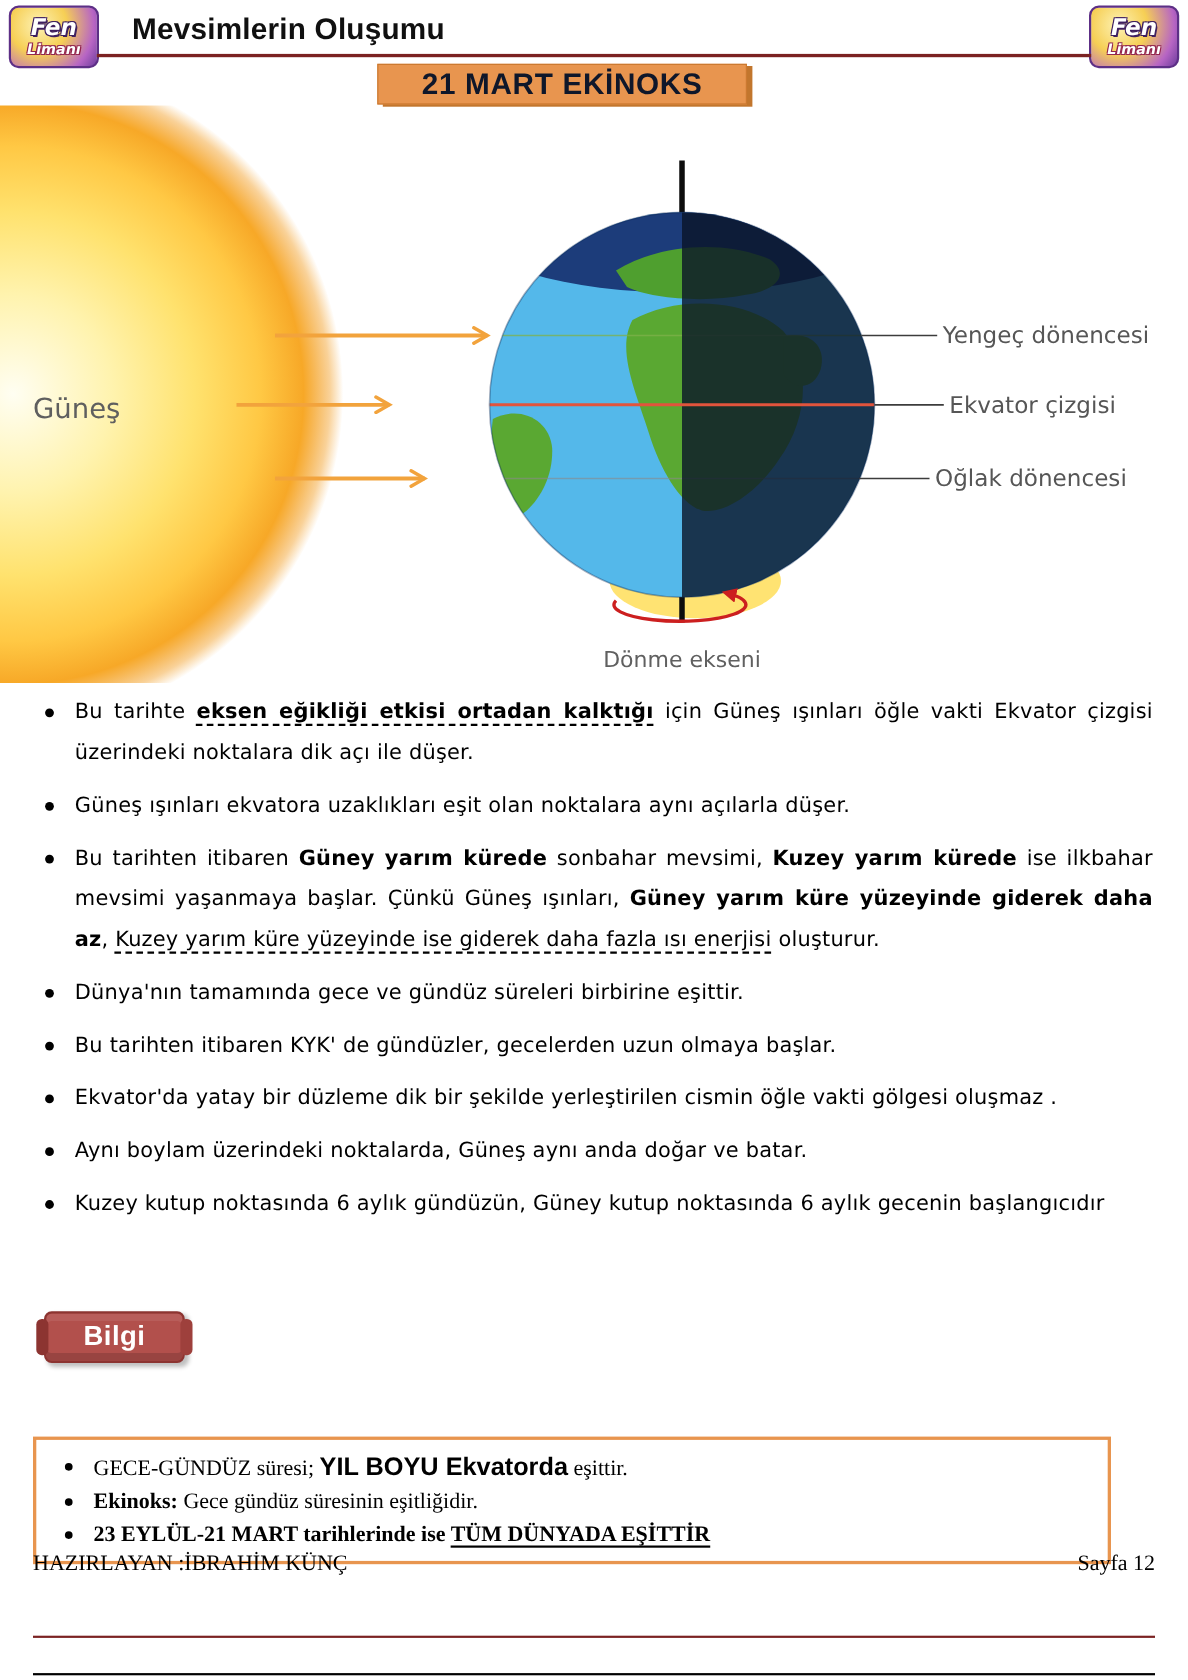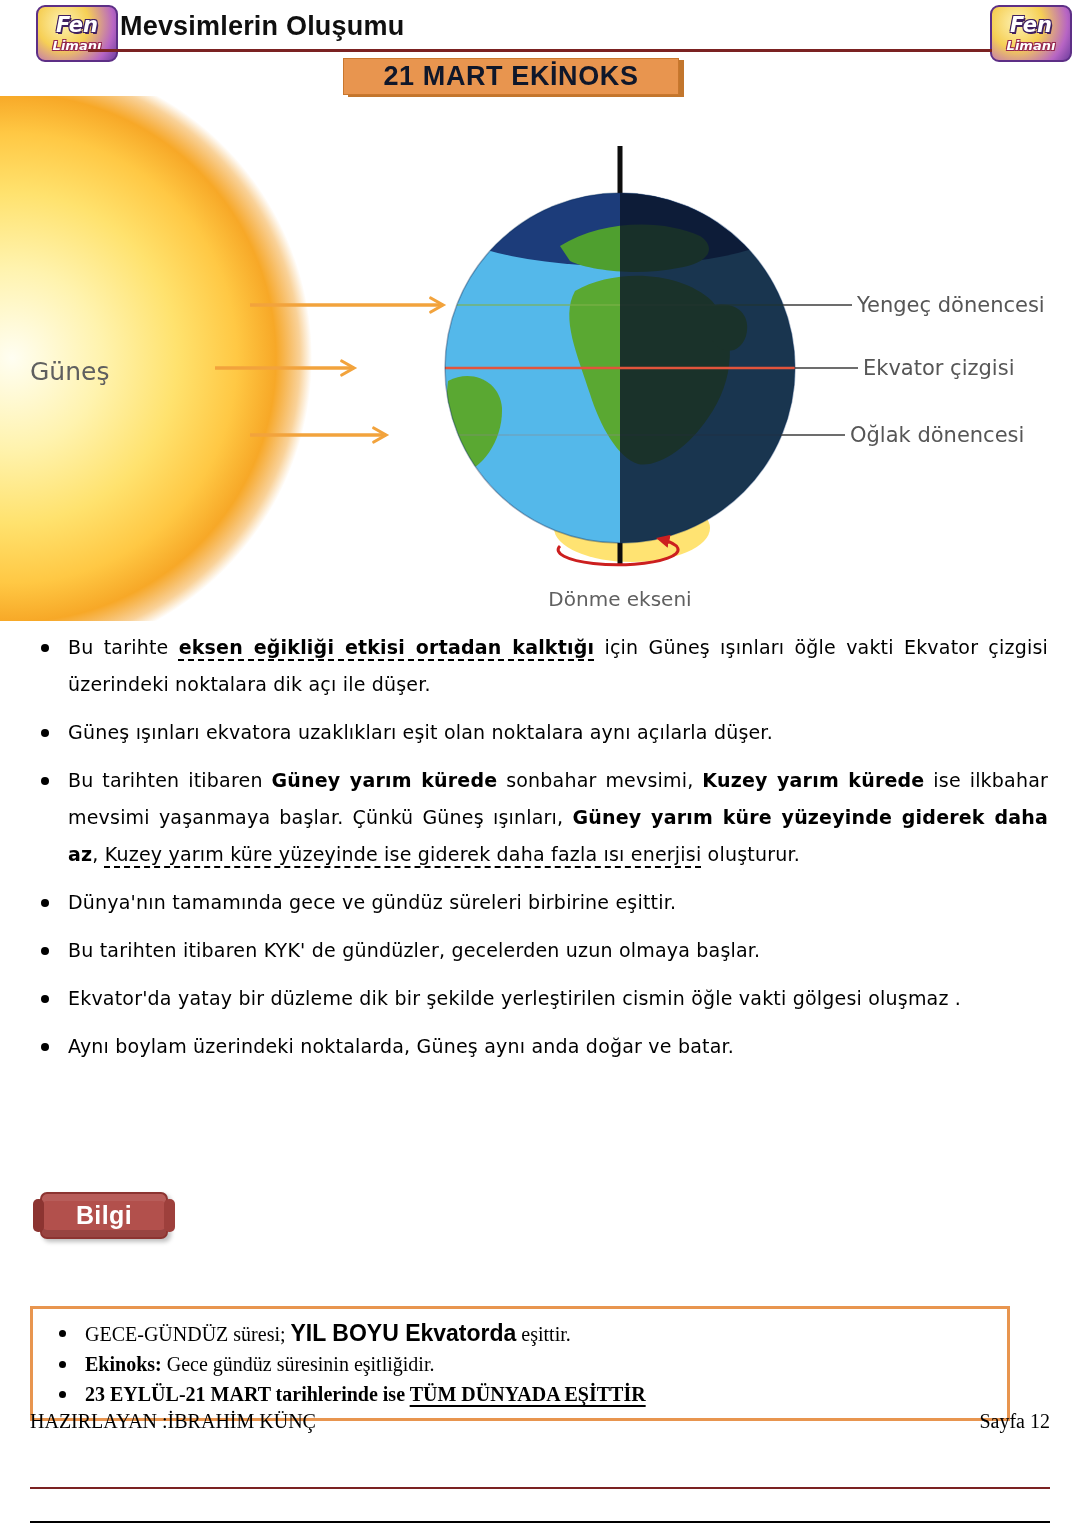--- a/index.html
+++ b/index.html
@@ -11,21 +11,20 @@
   }
   .page { position:absolute; inset:0; width:1080px; height:1527px; background:#fff; overflow:hidden; }
 
   
   .logo {
     position:absolute; top:5px; width:82px; height:57px; border-radius:9px;
     background: radial-gradient(circle at 32% 30%, #fdf2b4 0%, #f6cf55 40%, #b765c4 78%, #6e3d9e 100%);
     border:2px solid #5d2f86;
     display:flex; flex-direction:column; align-items:center; justify-content:center;
     line-height:1;
-    margin-left:28px;
   }
   .logo-left { left:8px; }
   .logo-right { right:8px; }
   .logo-fen {
     font-weight:bold; font-style:italic; font-size:21px; color:#fff;
     text-shadow:1.5px 1.5px 0 #3f2060, -1px 1px 0 #3f2060, 1px -1px 0 #3f2060, -1px -1px 0 #3f2060;
   }
   .logo-limani {
     font-weight:bold; font-style:italic; font-size:13px; color:#fff; margin-top:3px;
     text-shadow:1px 1px 0 #93264e, -1px 1px 0 #93264e, 1px -1px 0 #93264e, -1px -1px 0 #93264e;
@@ -197,20 +196,21 @@
   </div>
 
   <ul class="bullets">
       <li><span>Bu tarihte </span><span class="seg-b seg-u-dashed">eksen eğikliği etkisi ortadan kalktığı</span><span> için Güneş ışınları öğle vakti Ekvator çizgisi üzerindeki noktalara dik açı ile düşer.</span></li>
       <li><span>Güneş ışınları ekvatora uzaklıkları eşit olan noktalara aynı açılarla düşer.</span></li>
       <li><span>Bu tarihten itibaren </span><span class="seg-b">Güney yarım kürede</span><span> sonbahar mevsimi, </span><span class="seg-b">Kuzey yarım kürede</span><span> ise ilkbahar mevsimi yaşanmaya başlar. Çünkü Güneş ışınları, </span><span class="seg-b">Güney yarım küre yüzeyinde giderek daha az</span><span>, </span><span class="seg-u-dashed">Kuzey yarım küre yüzeyinde ise giderek daha fazla ısı enerjisi</span><span> oluşturur.</span></li>
       <li><span>Dünya'nın tamamında gece ve gündüz süreleri birbirine eşittir.</span></li>
       <li><span>Bu tarihten itibaren KYK' de gündüzler, gecelerden uzun olmaya başlar.</span></li>
       <li><span>Ekvator'da yatay bir düzleme dik bir şekilde yerleştirilen cismin öğle vakti gölgesi oluşmaz .</span></li>
       <li><span>Aynı boylam üzerindeki noktalarda, Güneş aynı anda doğar ve batar.</span></li>
+      <li><span>Kuzey kutup noktasında 6 aylık gündüzün, Güney kutup noktasında 6 aylık gecenin başlangıcıdır</span></li>
     </ul>
 
   <div class="bilgi">
     <span>Bilgi</span>
   </div>
 
   <div class="info-box">
     <ul>
         <li><span>GECE-GÜNDÜZ süresi; </span><span class="seg-b seg-sans seg-big">YIL BOYU Ekvatorda</span><span> eşittir.</span></li>
         <li><span class="seg-b">Ekinoks:</span><span> Gece gündüz süresinin eşitliğidir.</span></li>

